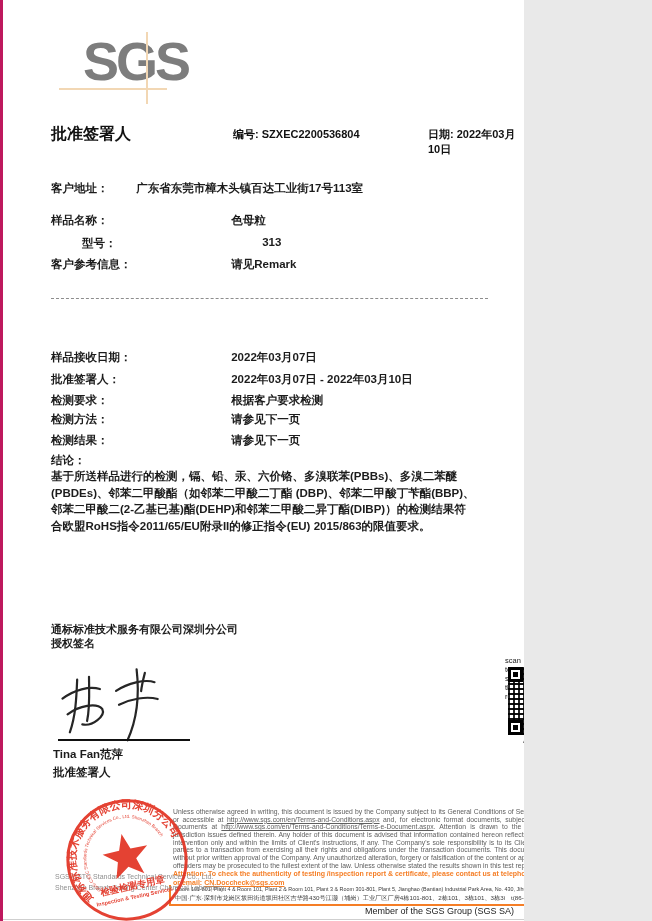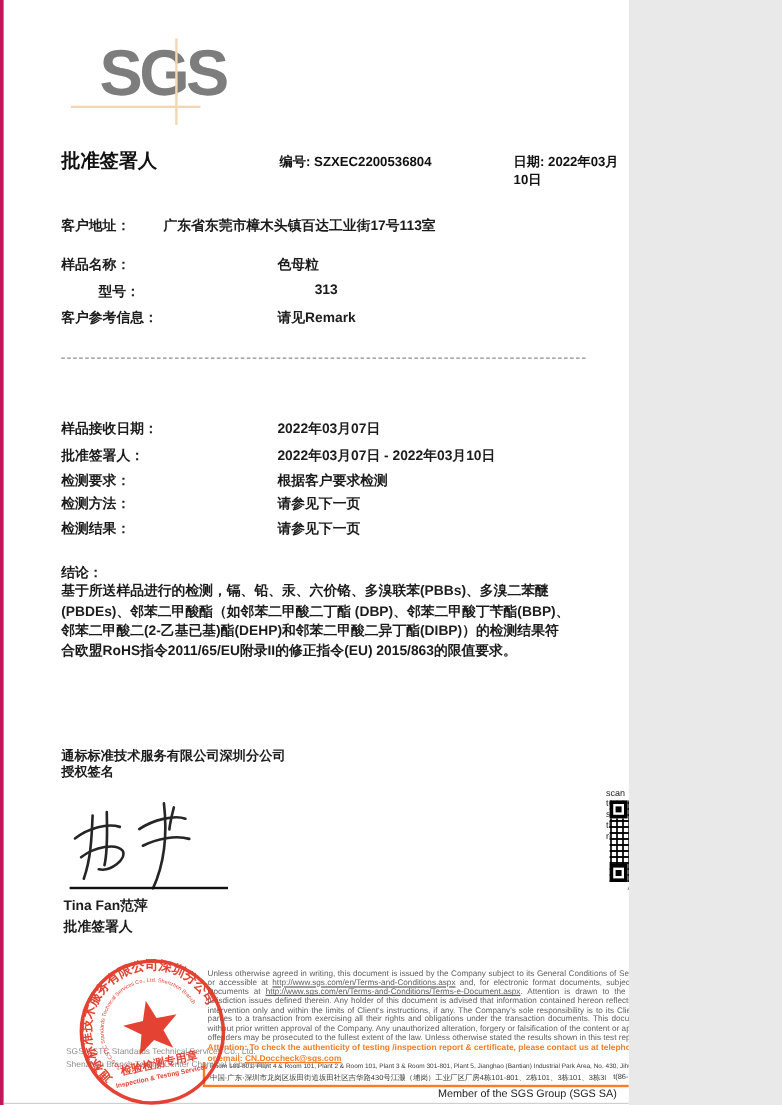--- a/index.html
+++ b/index.html
@@ -103,21 +103,21 @@
   </div>
   <div class="row doc" style="top:412px;">
     <span class="lbl-far">检测方法：</span>
     <span>请参见下一页</span>
   </div>
   <div class="row doc" style="top:433px;">
     <span class="lbl-far">检测结果：</span>
     <span>请参见下一页</span>
   </div>
 
-  <div class="row doc" style="top:453px;margin-top:17px;">
+  <div class="row doc" style="top:453px;">
     <span class="lbl-far">结论：</span>
     <span class="val-wrap">基于所送样品进行的检测，镉、铅、汞、六价铬、多溴联苯(PBBs)、多溴二苯醚(PBDEs)、邻苯二甲酸酯（如邻苯二甲酸二丁酯 (DBP)、邻苯二甲酸丁苄酯(BBP)、邻苯二甲酸二(2-乙基已基)酯(DEHP)和邻苯二甲酸二异丁酯(DIBP)）的检测结果符合欧盟RoHS指令2011/65/EU附录II的修正指令(EU) 2015/863的限值要求。</span>
   </div>
 
   <div class="abs sig-company" style="left:48px;top:622px;">通标标准技术服务有限公司深圳分公司</div>
   <div class="abs sig-company" style="left:48px;top:636px;">授权签名</div>
 
   <svg class="abs" style="left:52px;top:664px;transform:rotate(-4deg);" width="150" height="80" viewBox="0 0 150 80">
     <g fill="none" stroke="#262626" stroke-width="2.2" stroke-linecap="round">
       <path d="M8,30 C20,22 36,19 46,23"></path>

